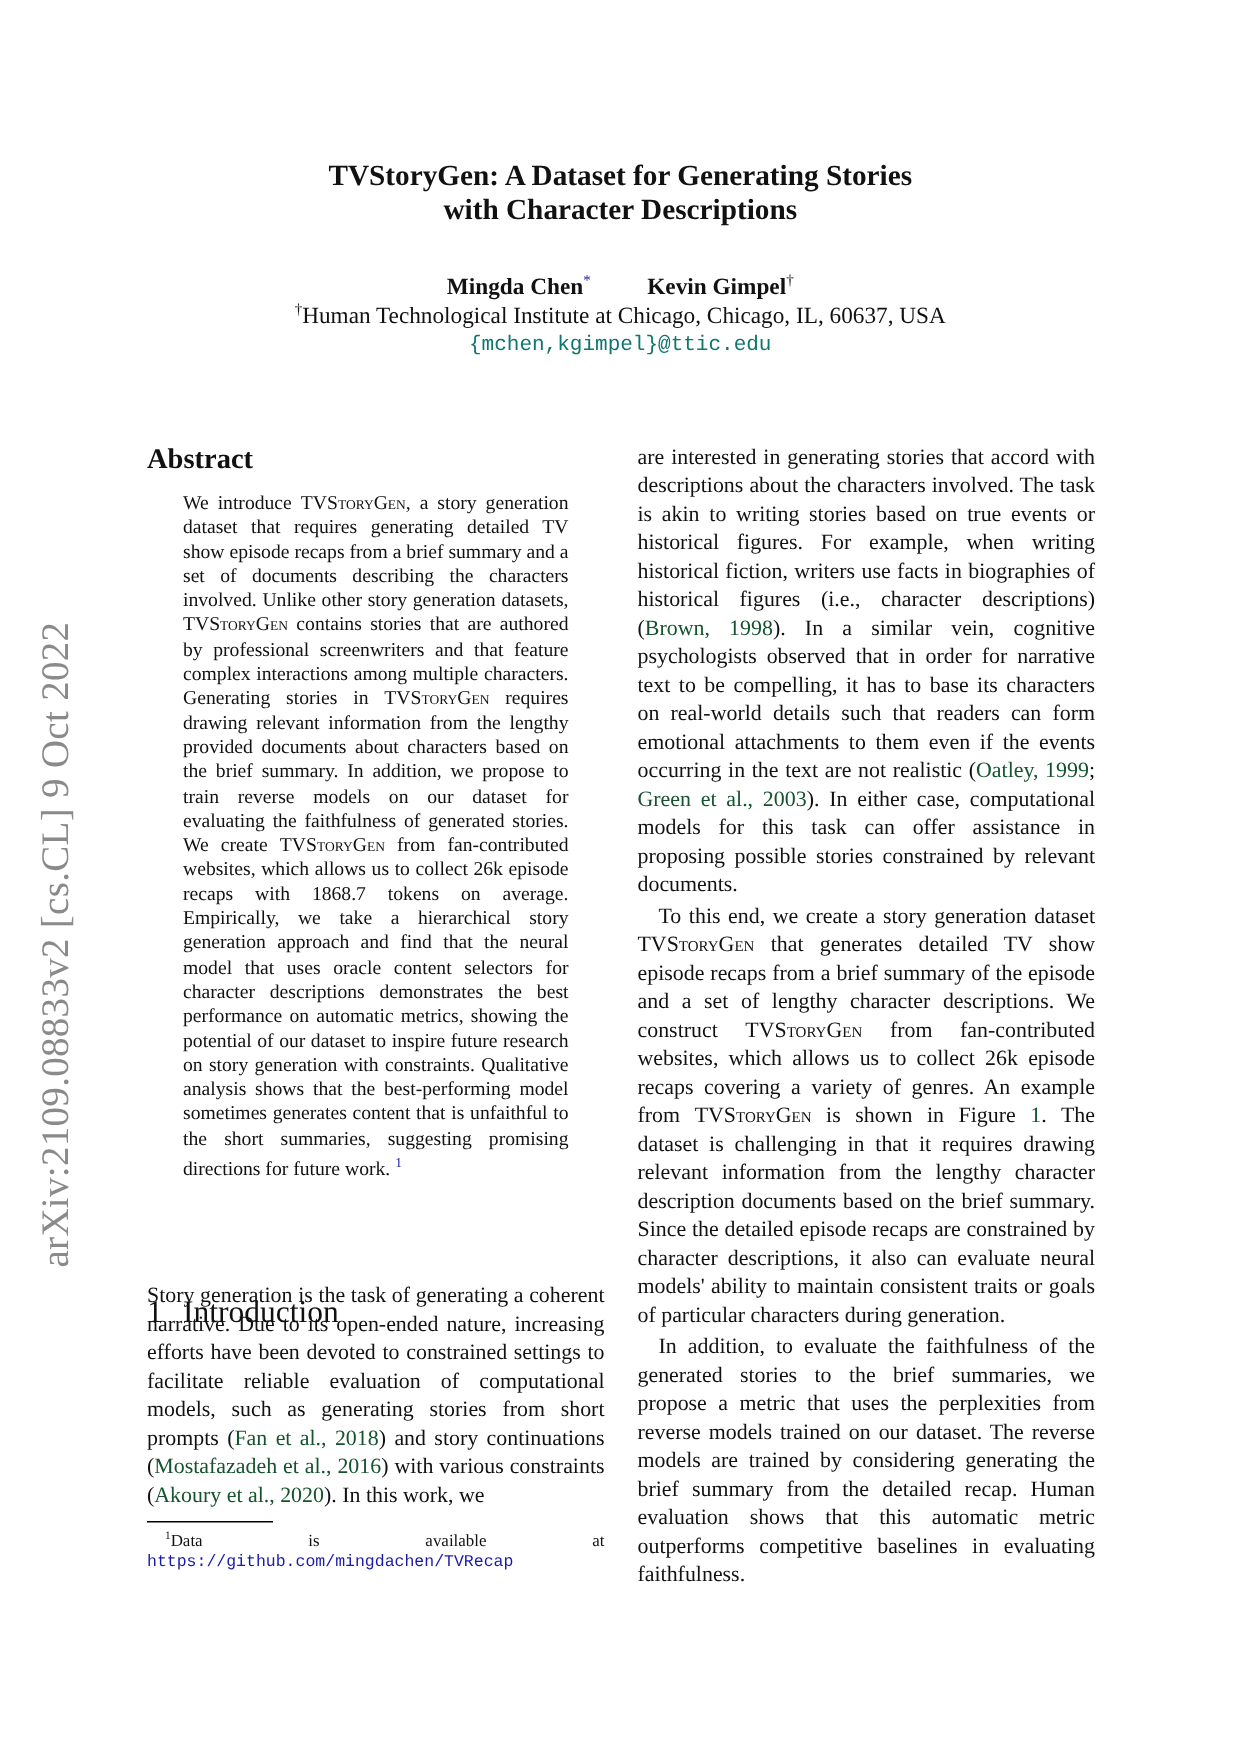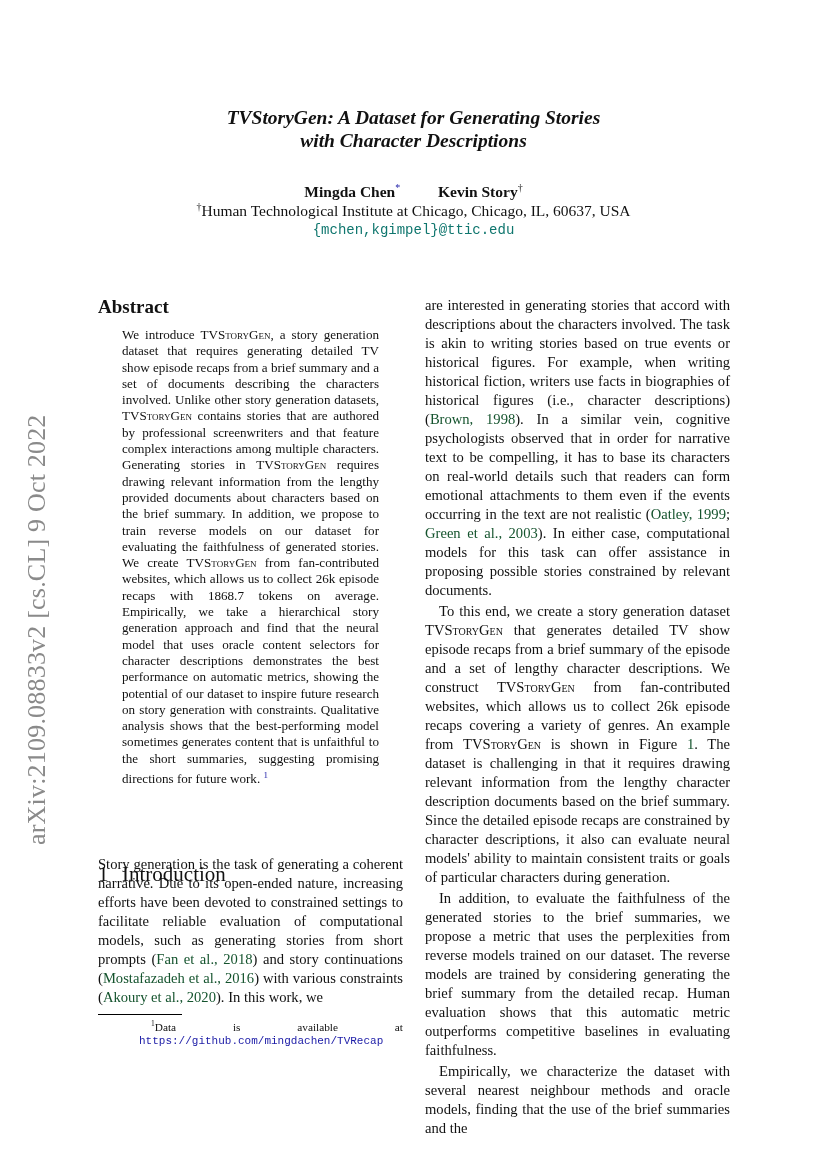--- a/index.html
+++ b/index.html
@@ -1,20 +1,20 @@
 <!DOCTYPE html>
 <html><head>
 <meta charset="utf-8">
 <style>
   html, body { margin:0; padding:0; background:#ffffff; }
   body { width:827px; height:1170px; position:relative; overflow:hidden;
          font-family:"Liberation Serif", serif; color:#111; }
   .arxiv { position:absolute; left:22px; top:845px; transform-origin:0 0; transform:rotate(-90deg);
            font-family:"Liberation Serif", serif; font-size:26px; color:#8a8a8a; white-space:nowrap; letter-spacing:0.2px; }
-  .title { position:absolute; left:0; width:827px; top:106px; text-align:center; font-weight:bold; font-size:19.5px; line-height:23px;font-style:italic; }
+  .title { position:absolute; left:0; width:827px; top:106px; text-align:center; font-weight:bold; font-size:19.5px; line-height:23px; }
   .authors { position:absolute; left:0; width:827px; top:182px; text-align:center; font-weight:bold; font-size:15.5px; }
   .authors .gap { display:inline-block; width:30px; }
   .authors sup { font-weight:normal; font-size:10px; }
   .star { color:#1a1aa6; }
   .affil { position:absolute; left:0; width:827px; top:201px; text-align:center; font-size:15.5px; }
   .affil sup { font-size:10px; }
   .email { position:absolute; left:0; width:827px; top:222px; text-align:center; font-family:"Liberation Mono", monospace; font-size:14px; color:#0f766e; }
   .abs-head { position:absolute; left:98px; width:305px; top:296px; text-align:left; font-weight:bold; font-size:19px; }
   .abs-body { position:absolute; left:122px; width:257px; top:327px; font-size:13.1px; line-height:16.3px; text-align:justify; hyphens:manual; }
   .sc { font-variant:small-caps; }
@@ -39,40 +39,39 @@
 <div class="arxiv">arXiv:2109.08833v2  [cs.CL]  9 Oct 2022</div>
 
 <div class="title">
   <div>TVStoryGen: A Dataset for Generating Stories</div>
   <div>with Character Descriptions</div>
 </div>
 
 <div class="authors">
   <span>Mingda Chen</span><sup class="star">*</sup>
   <span class="gap"></span>
-  <span>Kevin Story</span><sup>†</sup>
+  <span>Kevin Gimpel</span><sup>†</sup>
 </div>
 
 <div class="affil"><sup>†</sup><span>Human Technological Institute at Chicago, Chicago, IL, 60637, USA</span></div>
 
 <div class="email">{mchen,kgimpel}@ttic.edu</div>
 
 <div class="abs-head">Abstract</div>
 
 <div class="abs-body"><span>We introduce </span><span class="sc">TVStoryGen</span><span>, a story generation dataset that requires generating detailed TV show episode recaps from a brief summary and a set of documents describing the characters involved.  Unlike other story generation datasets, </span><span class="sc">TVStoryGen</span><span> contains stories that are authored by professional screenwriters and that feature complex interactions among multiple characters.  Generating stories in </span><span class="sc">TVStoryGen</span><span> requires drawing relevant information from the lengthy provided documents about characters based on the brief summary.  In addition, we propose to train reverse models on our dataset for evaluating the faithfulness of generated stories.  We create </span><span class="sc">TVStoryGen</span><span> from fan-contributed websites, which allows us to collect 26k episode recaps with 1868.7 tokens on average.  Empirically, we take a hierarchical story generation approach and find that the neural model that uses oracle content selectors for character descriptions demonstrates the best performance on automatic metrics, showing the potential of our dataset to inspire future research on story generation with constraints.  Qualitative analysis shows that the best-performing model sometimes generates content that is unfaithful to the short summaries, suggesting promising directions for future work. </span><span class="fnref">1</span></div>
 
 <div class="sec-head"><span class="num">1</span><span>Introduction</span></div>
 
 <div class="col col-left">
   <p><span>Story generation is the task of generating a coherent narrative.  Due to its open-ended nature, increasing efforts have been devoted to constrained settings to facilitate reliable evaluation of computational models, such as generating stories from short prompts (</span><span class="cite">Fan et al., 2018</span><span>) and story continuations (</span><span class="cite">Mostafazadeh et al., 2016</span><span>) with various constraints (</span><span class="cite">Akoury et al., 2020</span><span>). In this work, we</span></p>
 </div>
 
 <div class="fn-rule"></div>
 <div class="footnotes">
-  <p style="text-align:justify;margin-left:41px;"><sup>1</sup><span style="word-spacing:14px;">Data is available at </span><span class="url">https://github.com/mingdachen/TVRecap</span></p>
+  <p style="text-align:justify;"><sup>1</sup><span style="word-spacing:14px;">Data is available at </span><span class="url">https://github.com/mingdachen/TVRecap</span></p>
 </div>
 
 <div class="col col-right">
   <p><span>are interested in generating stories that accord with descriptions about the characters involved.  The task is akin to writing stories based on true events or historical figures.  For example, when writing historical fiction, writers use facts in biographies of historical figures (i.e., character descriptions) (</span><span class="cite">Brown, 1998</span><span>). In a similar vein, cognitive psychologists observed that in order for narrative text to be compelling, it has to base its characters on real-world details such that readers can form emotional attachments to them even if the events occurring in the text are not realistic (</span><span class="cite">Oatley, 1999</span><span>; </span><span class="cite">Green et al., 2003</span><span>).  In either case, computational models for this task can offer assistance in proposing possible stories constrained by relevant documents.</span></p>
   <p><span>To this end, we create a story generation dataset </span><span class="sc">TVStoryGen</span><span> that generates detailed TV show episode recaps from a brief summary of the episode and a set of lengthy character descriptions. We construct </span><span class="sc">TVStoryGen</span><span> from fan-contributed websites, which allows us to collect 26k episode recaps covering a variety of genres.  An example from </span><span class="sc">TVStoryGen</span><span> is shown in Figure </span><span class="cite">1</span><span>. The dataset is challenging in that it requires drawing relevant information from the lengthy character description documents based on the brief summary. Since the detailed episode recaps are constrained by character descriptions, it also can evaluate neural models' ability to maintain consistent traits or goals of particular characters during generation.</span></p>
   <p>In addition, to evaluate the faithfulness of the generated stories to the brief summaries, we propose a metric that uses the perplexities from reverse models trained on our dataset.  The reverse models are trained by considering generating the brief summary from the detailed recap. Human evaluation shows that this automatic metric outperforms competitive baselines in evaluating faithfulness.</p>
-  <p>Empirically, we characterize the dataset with several nearest neighbour methods and oracle models, finding that the use of the brief summaries and the</p>
 </div>
 
 </body></html>

